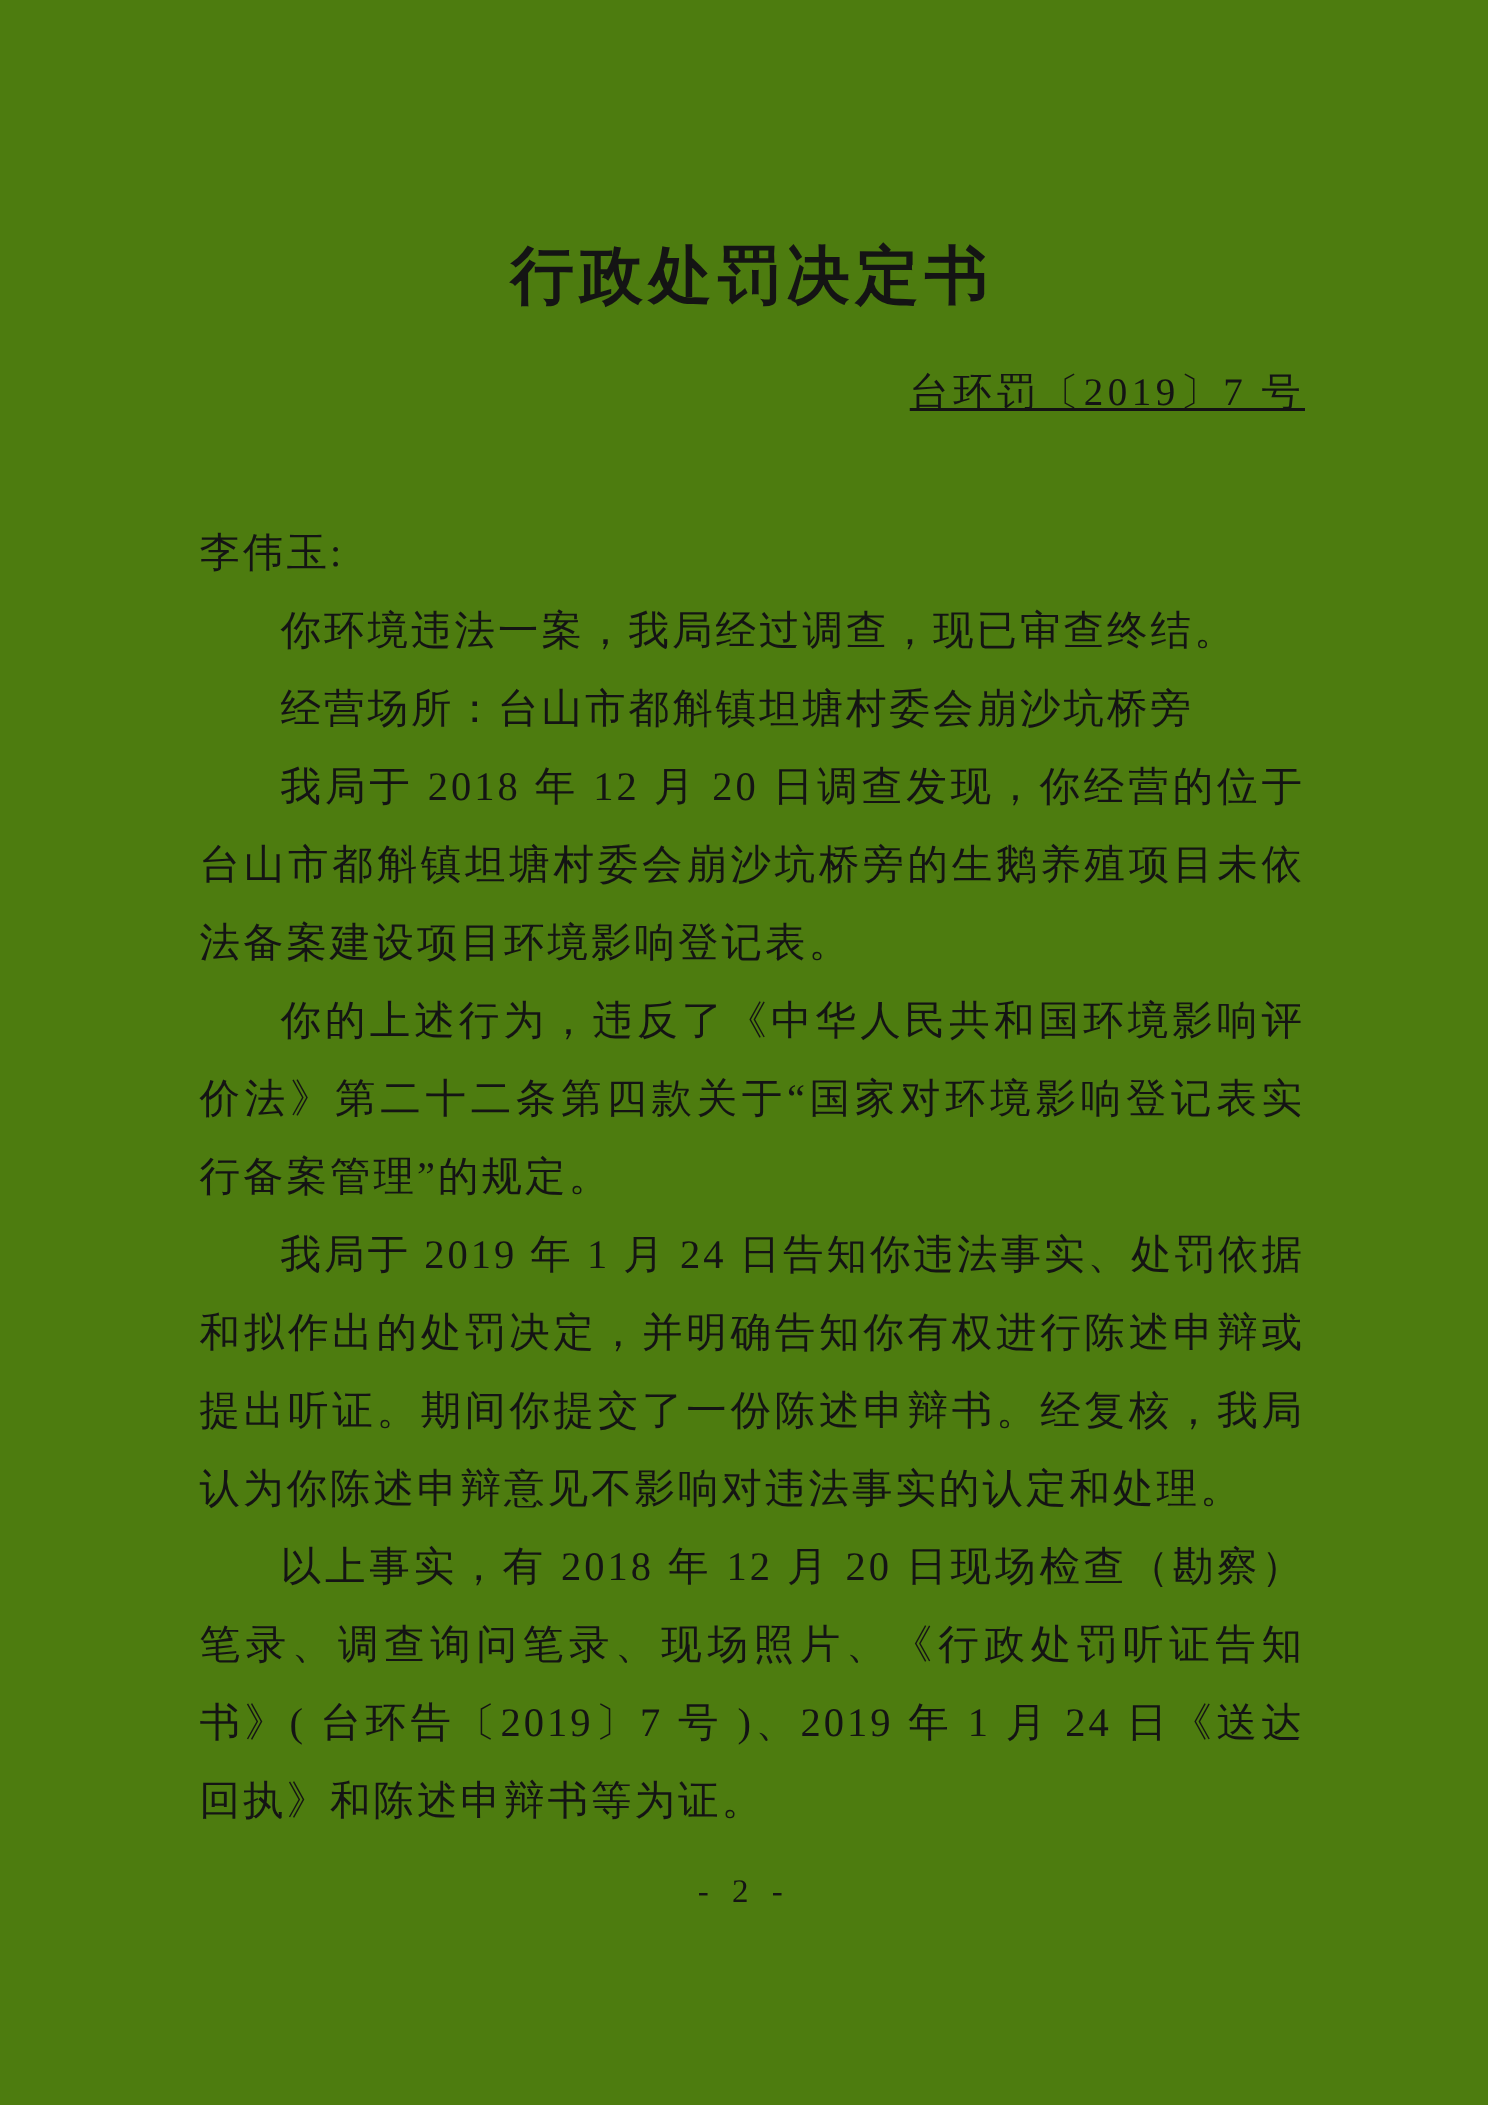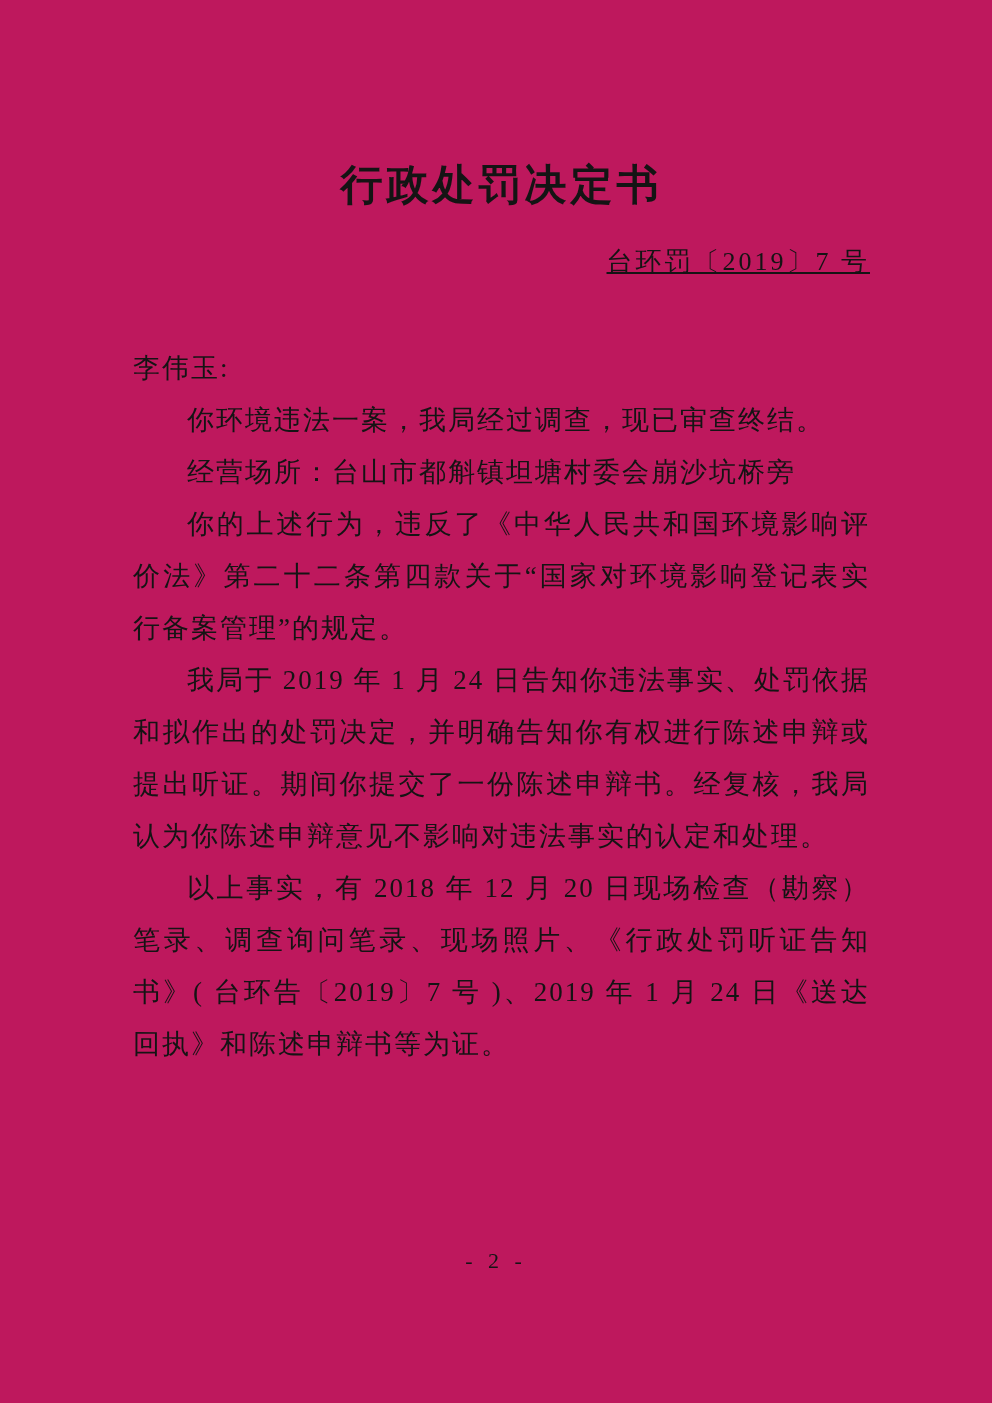--- a/index.html
+++ b/index.html
@@ -5,21 +5,21 @@
   html, body {
     margin: 0;
     padding: 0;
     background: #e8e8e8;
   }
   .page {
     position: relative;
     width: 992px;
     height: 1403px;
     margin: 0 auto;
-    background: #be185d;
+    background: #4d7c0f;
     color: #141414;
     font-family: "Liberation Serif", "DejaVu Serif", serif;
     overflow: hidden;
     box-sizing: border-box;
   }
   .content {
     position: absolute;
     left: 133px;
     width: 737px;
     top: 0;
@@ -87,20 +87,21 @@
 
     <div class="body-text">
 
       <p>李伟玉:</p>
 
       <p class="indent">你环境违法一案，我局经过调查，现已审查终结。</p>
 
       <p class="indent">经营场所：台山市都斛镇坦塘村委会崩沙坑桥旁</p>
 
 
+      <p class="indent">我局于 2018 年 12 月 20 日调查发现，你经营的位于台山市都斛镇坦塘村委会崩沙坑桥旁的生鹅养殖项目未依法备案建设项目环境影响登记表。</p>
 
       <p class="indent">你的上述行为，违反了《中华人民共和国环境影响评价法》第二十二条第四款关于“国家对环境影响登记表实行备案管理”的规定。</p>
 
       <p class="indent">我局于 2019 年 1 月 24 日告知你违法事实、处罚依据和拟作出的处罚决定，并明确告知你有权进行陈述申辩或提出听证。期间你提交了一份陈述申辩书。经复核，我局认为你陈述申辩意见不影响对违法事实的认定和处理。</p>
 
       <p class="indent">以上事实，有 2018 年 12 月 20 日现场检查（勘察）笔录、调查询问笔录、现场照片、《行政处罚听证告知书》( 台环告〔2019〕7 号 )、2019 年 1 月 24 日《送达回执》和陈述申辩书等为证。</p>
 
     </div>
   </div>
 

